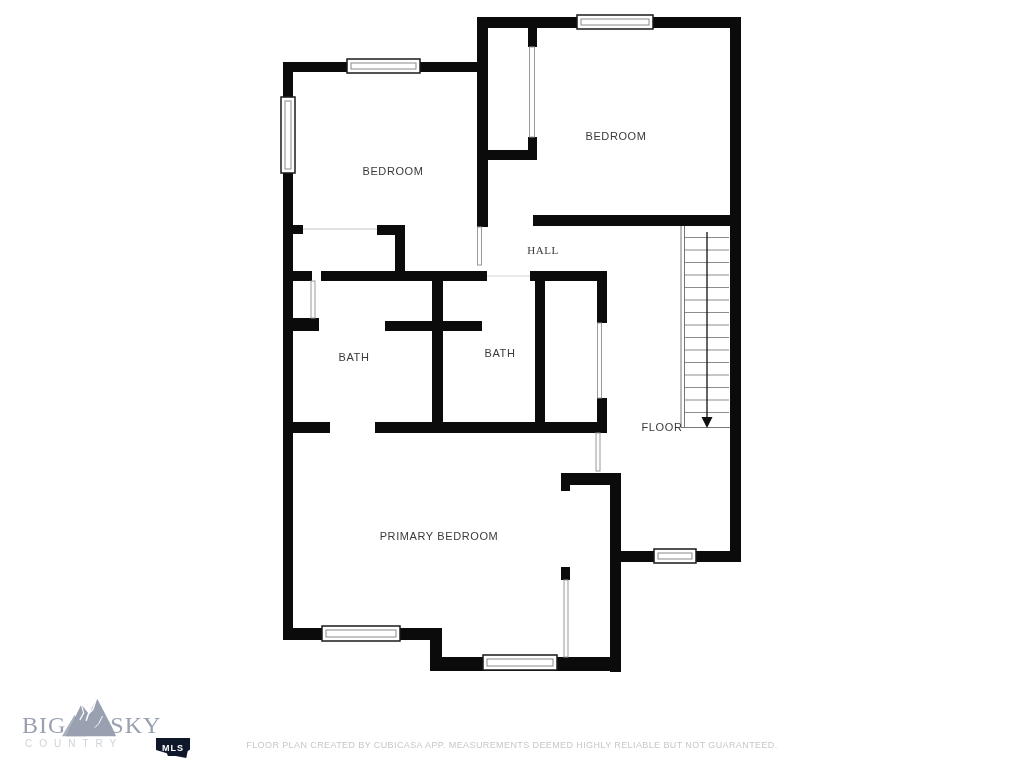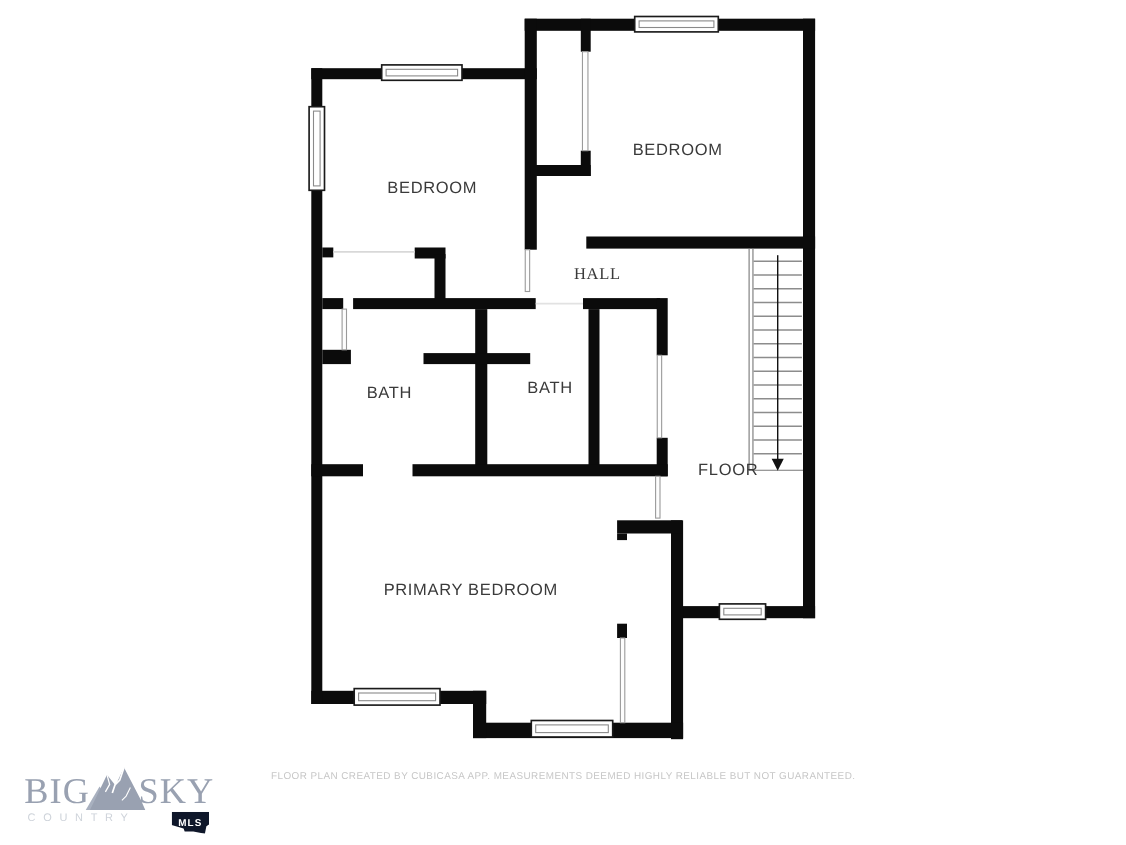--- a/index.html
+++ b/index.html
@@ -3,44 +3,44 @@
 <meta charset="utf-8">
 <style>
   html,body{margin:0;padding:0;background:#ffffff;}
   .stage{
     position:relative;width:1024px;height:768px;background:#ffffff;overflow:hidden;
     font-family:"Liberation Sans",sans-serif;
   }
   .plan-svg{position:absolute;left:0;top:0;width:1024px;height:768px;}
   .room-label{
     position:absolute;transform:translate(-50%,-50%);
-    font-size:15px;letter-spacing:0.6px;color:#3a3a3a;white-space:nowrap;
+    font-size:11px;letter-spacing:0.6px;color:#3a3a3a;white-space:nowrap;
     font-family:"Liberation Sans",sans-serif;
     text-align:right;
   }
   
   .logo{position:absolute;left:22px;top:694px;width:180px;}
   .logo-row{display:flex;align-items:flex-end;line-height:1;
-    font-family:"Liberation Serif",serif;color:#99a1b1;font-size:33px;letter-spacing:1px;}
+    font-family:"Liberation Serif",serif;color:#99a1b1;font-size:24px;letter-spacing:1px;}
   .logo-word{display:block;}
   .mountain{width:58px;height:44px;margin:0 -8px -1px -6px;flex:0 0 auto;}
   .logo-tagline{
     margin-top:1px;padding-left:3px;
     font-family:Liberation Sans, sans-serif;font-size:10px;letter-spacing:7px;color:#ced3da;
   }
   .mls-badge{
     position:absolute;left:134px;top:44px;width:34px;height:20px;
     background:#0f172a;display:flex;align-items:center;justify-content:center;
     clip-path:polygon(0 0,100% 0,100% 58%,93% 66%,89% 100%,58% 90%,35% 90%,32% 76%,0 60%);
     color:#ffffff;font-size:9px;font-weight:bold;letter-spacing:1px;
     font-family:"Liberation Sans",sans-serif;
   }
   
   .disclaimer{
-    position:absolute;left:0;right:0;top:700px;text-align:center;
+    position:absolute;left:0;right:0;top:740px;text-align:center;
     font-size:9px;letter-spacing:0.4px;color:#c7c7c7;
     font-family:"Liberation Sans",sans-serif;
   }
 </style>
 </head>
 <body>
 
 <div class="stage">
 
   <svg class="plan-svg" viewBox="0 0 1024 768">
@@ -142,21 +142,21 @@
       <polygon points="701.5,417 712.5,417 707,428" fill="#111111"></polygon>
     </g>
   </svg>
 
   <div class="room-label" style="left:393px;top:171px;">BEDROOM</div>
   <div class="room-label" style="left:616px;top:136px;">BEDROOM</div>
   <div class="room-label" style="left:543px;top:250px;font-family:Liberation Serif, serif;">HALL</div>
   <div class="room-label" style="left:354px;top:357px;">BATH</div>
   <div class="room-label" style="left:500px;top:353px;">BATH</div>
   <div class="room-label" style="left:662px;top:427px;">FLOOR</div>
-  <div class="room-label" style="left:428px;top:536px;">PRIMARY BEDROOM</div>
+  <div class="room-label" style="left:439px;top:536px;">PRIMARY BEDROOM</div>
 
   <div class="logo">
     <div class="logo-row">
       <span class="logo-word">BIG</span>
       <svg class="mountain" viewBox="0 0 60 44">
         <path d="M2 43 L15 21 L23 33 L27 43 Z" fill="#a8b0bf"></path>
         <path d="M6 43 L22 10 L30 20 L38 3 L54 34 L58 43 Z" fill="#99a1b1"></path>
         <path d="M38 3 L34 15 L29.5 19.5 L27 27" stroke="#ffffff" stroke-width="1.6" fill="none"></path>
         <path d="M22 10 L24.5 19 L20.5 26" stroke="#ffffff" stroke-width="1.2" fill="none"></path>
         <path d="M44 22 L40 30 L36 34" stroke="#ffffff" stroke-width="1" fill="none"></path>

